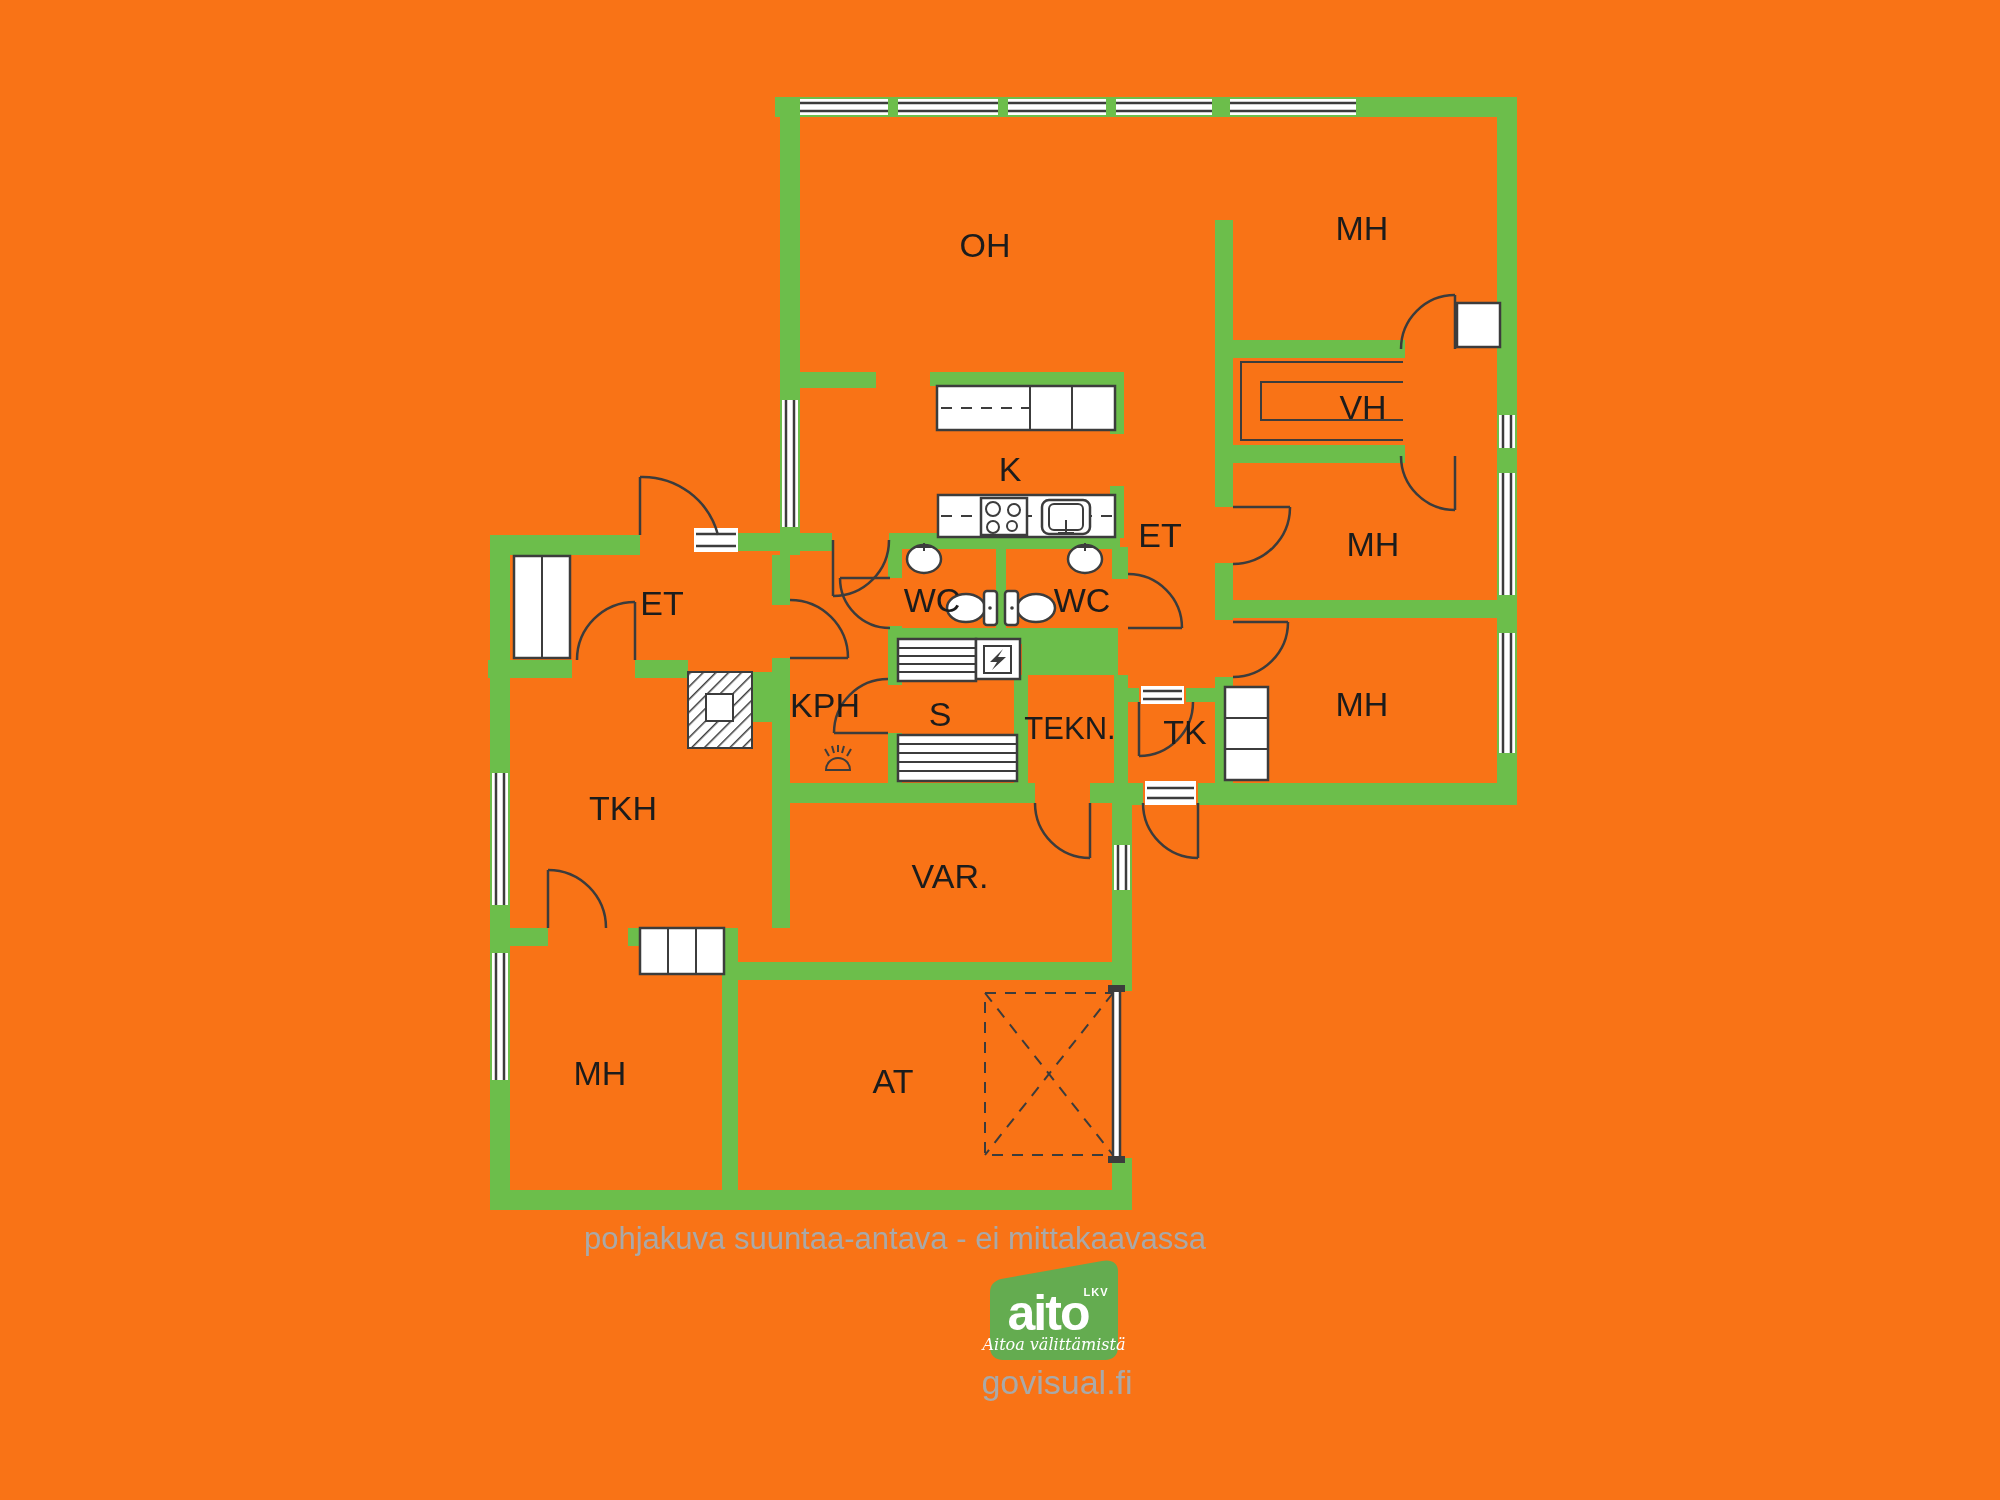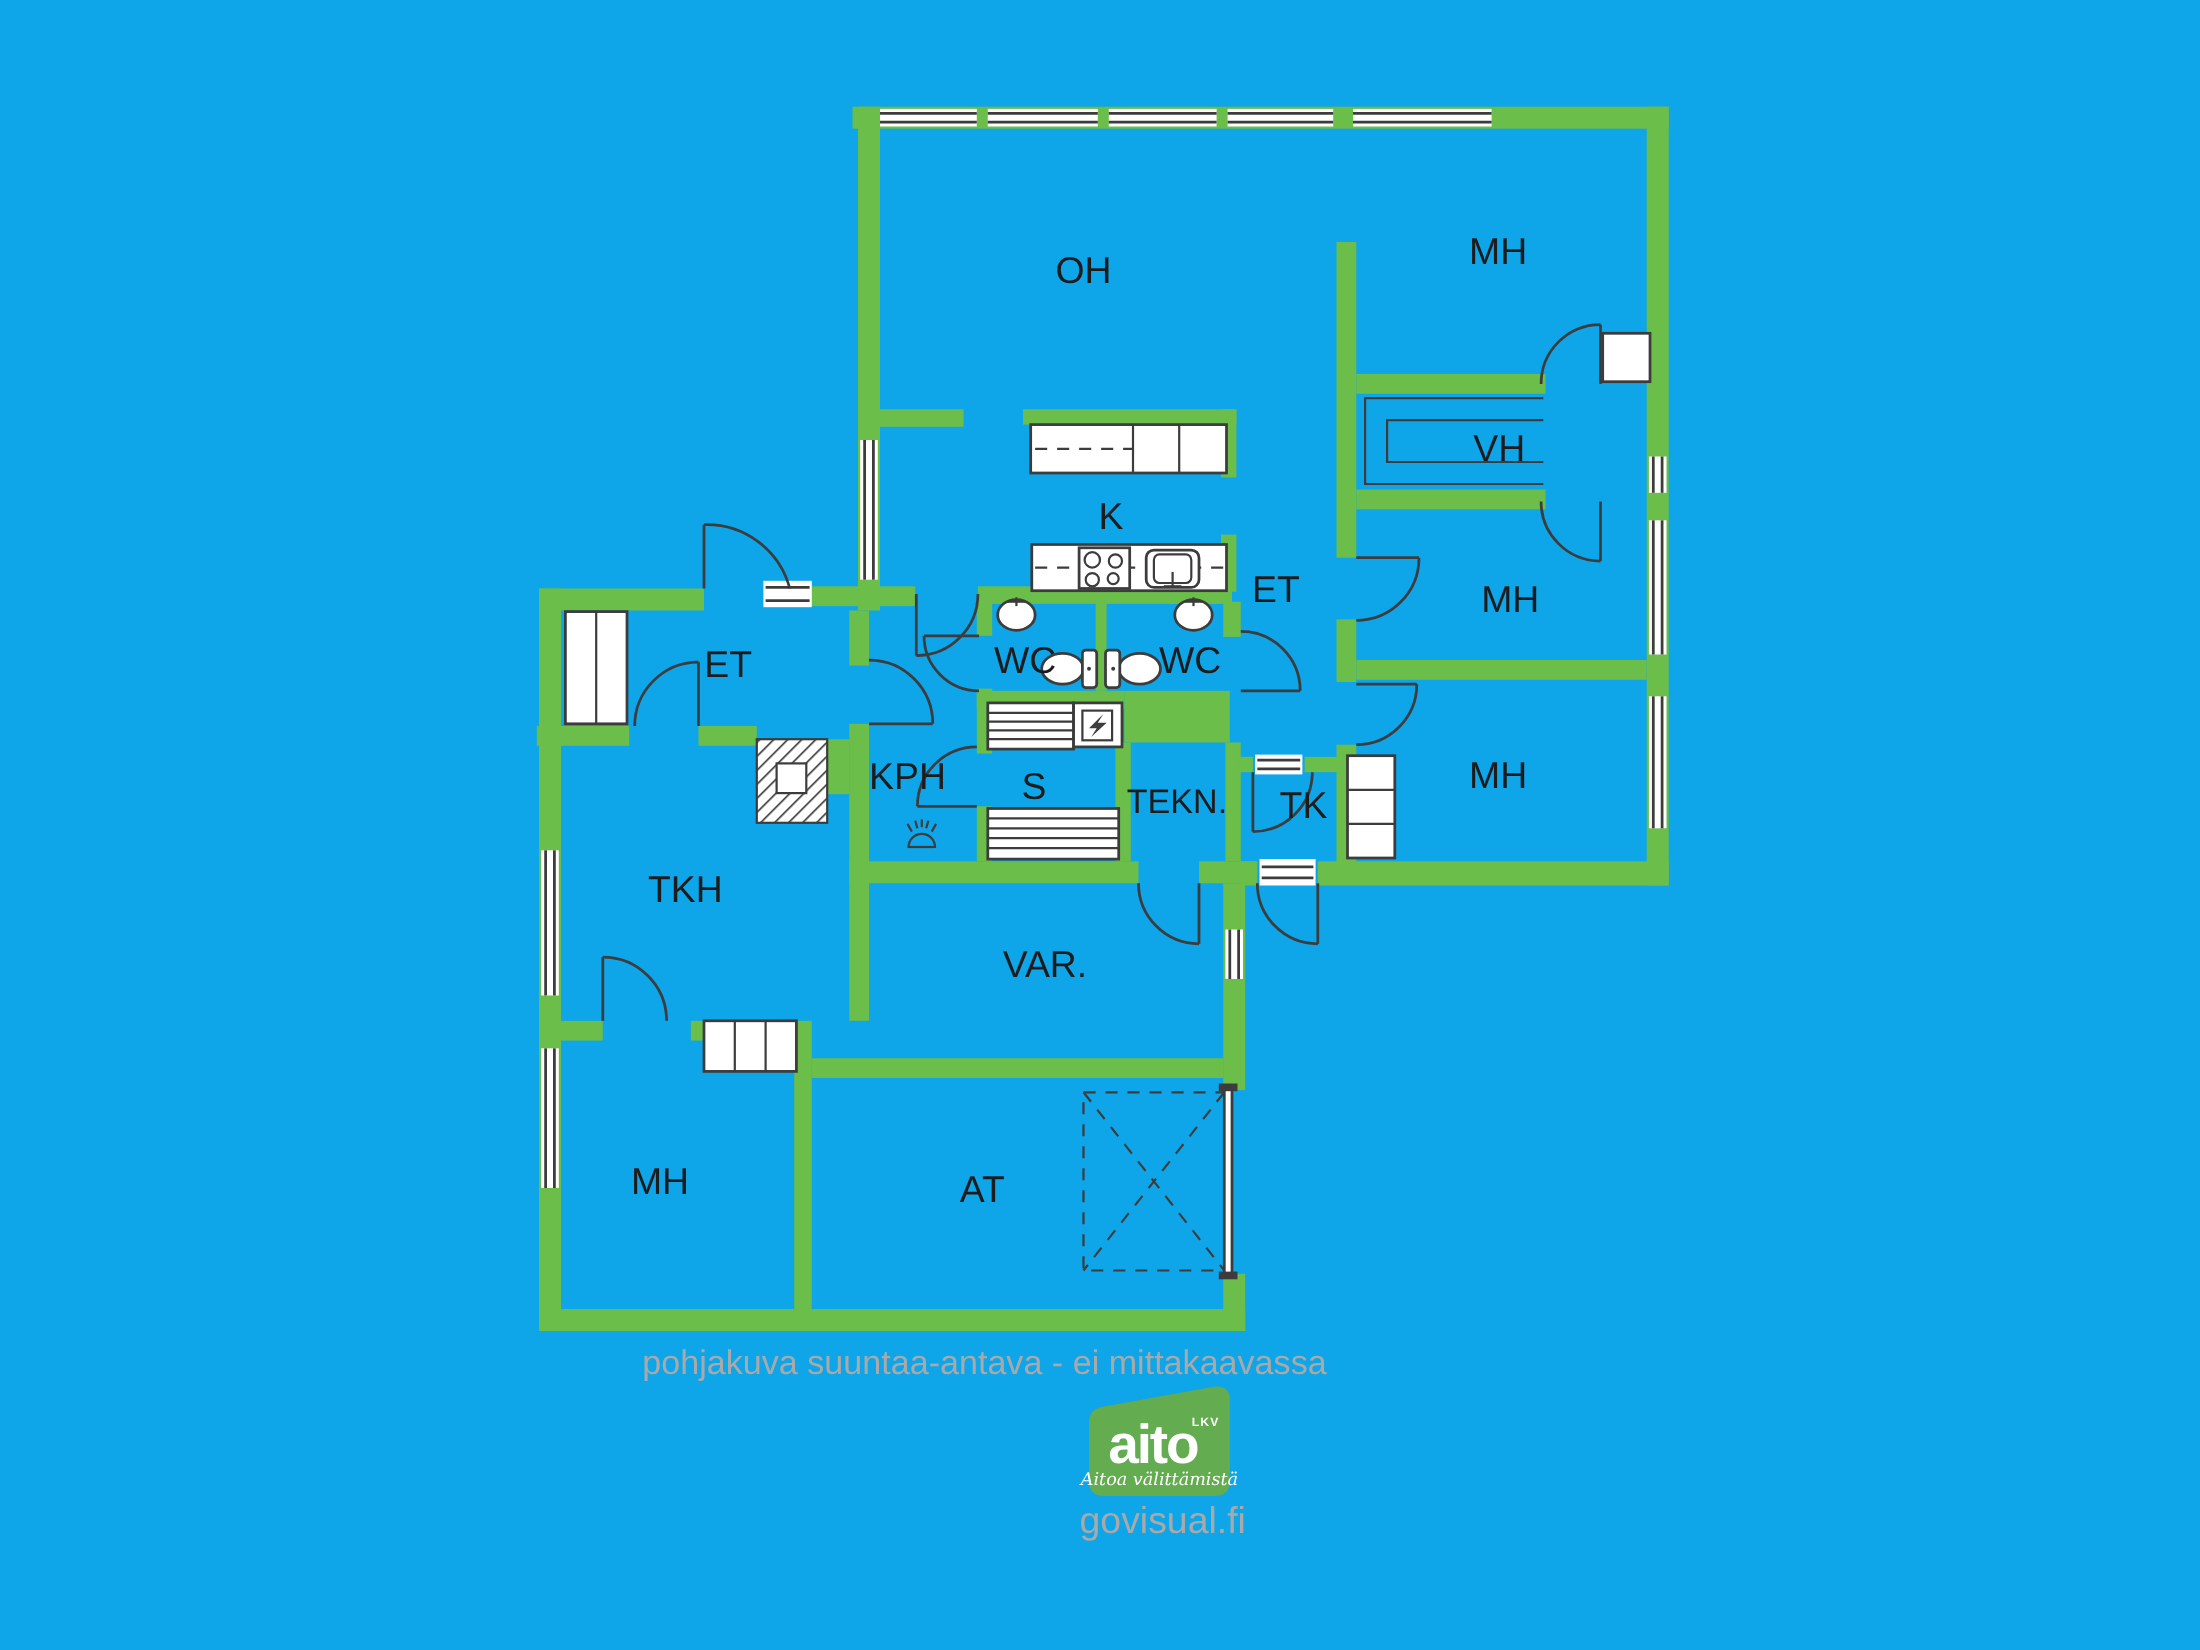--- a/index.html
+++ b/index.html
@@ -1,16 +1,16 @@
 <!DOCTYPE html>
 <html style="--wall: #6CBE4B; --logo: #64AC50; --muted: #A9A9A9;"><head>
 <meta charset="utf-8">
 <style>
   html,body{margin:0;padding:0;background:#ffffff;}
-  #stage{position:relative;width:2000px;height:1500px;background:#0ea5e9;overflow:hidden;
+  #stage{position:relative;width:2000px;height:1500px;background:#f97316;overflow:hidden;
          font-family:"Liberation Sans",sans-serif;}
   svg{position:absolute;inset:0;}
   .wall{fill:var(--wall,#6CBE4B);}
   .winr{fill:#ffffff;}
   .wline{stroke:#3c3c3c;stroke-width:2.5;}
   .fx{fill:#ffffff;stroke:#3c3c3c;stroke-width:2.5;}
   .fxthin{fill:none;stroke:#3c3c3c;stroke-width:2;}
   .fxfill{fill:#3c3c3c;}
   .door{fill:none;stroke:#3c3c3c;stroke-width:2.5;}
   .dash{stroke-dasharray:11 9;}

